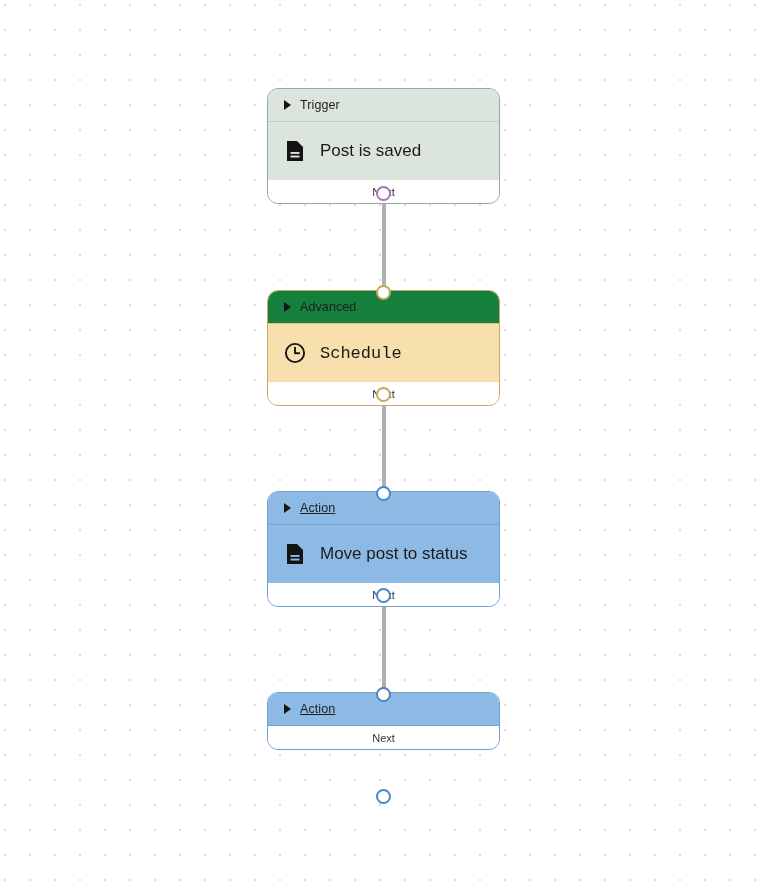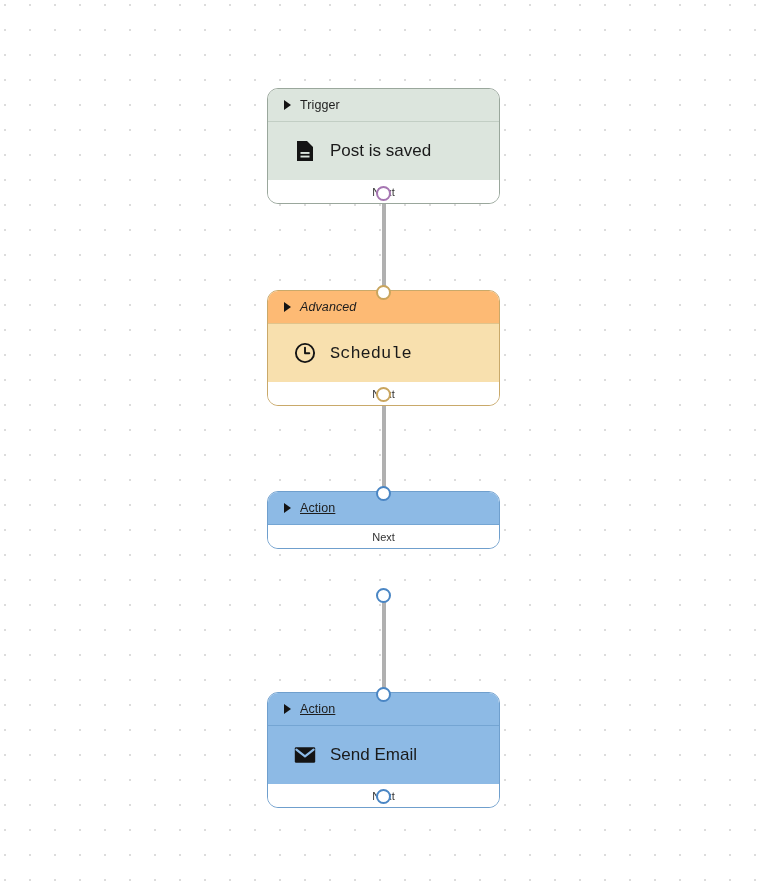--- a/index.html
+++ b/index.html
@@ -74,21 +74,21 @@
 
   .divider {
     height: 1px;
     width: 100%;
   }
 
   .node-body {
     display: flex;
     align-items: center;
     height: 58px;
-    padding-left: 26px;
+    padding-left: 16px;
   }
   .node-icon {
     width: 22px;
     height: 22px;
     flex: 0 0 auto;
     margin-right: 14px;
     display: flex;
     align-items: center;
     justify-content: center;
   }
@@ -107,21 +107,21 @@
     justify-content: center;
     font-size: 11px;
     color: #333333;
   }
 
   
   .trigger  .node-header { background-color: #dce5dd; }
   .trigger  .node-body   { background-color: #dce5dd; }
   .trigger  .divider     { background-color: #c2cec4; }
 
-  .advanced .node-header { background-color: #fdba74; font-style: italic; }
+  .advanced .node-header { background-color: #15803d; }
   .advanced .node-body   { background-color: #f8e0ae; font-family: Liberation Mono, monospace; }
   .advanced .divider     { background-color: #e0c48c; }
 
   .action   .node-header { background-color: #8dbae5; text-decoration: underline; }
   .action   .node-body   { background-color: #8dbae5; }
   .action   .divider     { background-color: #74a5d3; }
 
   
   .port {
     position: absolute;
@@ -195,44 +195,45 @@
   <div class="port tan" style="top:285px;"></div>
   <div class="port tan" style="top:387px;"></div>
 
   <div class="node action" style="top:491px;">
     <div class="node-inner">
       <div class="node-header">
         <span class="caret"></span>
         <span>Action</span>
       </div>
       <div class="divider"></div>
+      <div class="node-body">
+        <span class="node-icon">
+          <svg width="20" height="22" viewBox="0 0 20 22">
+            <path d="M2 1 h10 l6 6 v14 H2 Z" fill="#141414"></path>
+            <rect x="5.5" y="12" width="9" height="1.9" fill="#8dbae5"></rect>
+            <rect x="5.5" y="15.6" width="9" height="1.9" fill="#8dbae5"></rect>
+          </svg>
+        </span>
+        <span class="node-title">Move post to status</span>
+      </div>
       <div class="node-footer">
         <span>Next</span>
       </div>
     </div>
   </div>
   <div class="port blue" style="top:486px;"></div>
   <div class="port blue" style="top:588px;"></div>
 
   <div class="node action" style="top:692px;">
     <div class="node-inner">
       <div class="node-header">
         <span class="caret"></span>
         <span>Action</span>
       </div>
       <div class="divider"></div>
-      <div class="node-body">
-        <span class="node-icon">
-          <svg width="22" height="18" viewBox="0 0 22 18">
-            <rect x="0.8" y="1.2" width="20.4" height="15.6" rx="1.4" fill="#141414"></rect>
-            <path d="M2.4 3.6 L11 10.4 L19.6 3.6" fill="none" stroke="#8dbae5" stroke-width="2.2" stroke-linecap="round" stroke-linejoin="round"></path>
-          </svg>
-        </span>
-        <span class="node-title">Send Email</span>
-      </div>
       <div class="node-footer">
         <span>Next</span>
       </div>
     </div>
   </div>
   <div class="port blue" style="top:687px;"></div>
   <div class="port blue" style="top:789px;"></div>
 
 </div>
 

